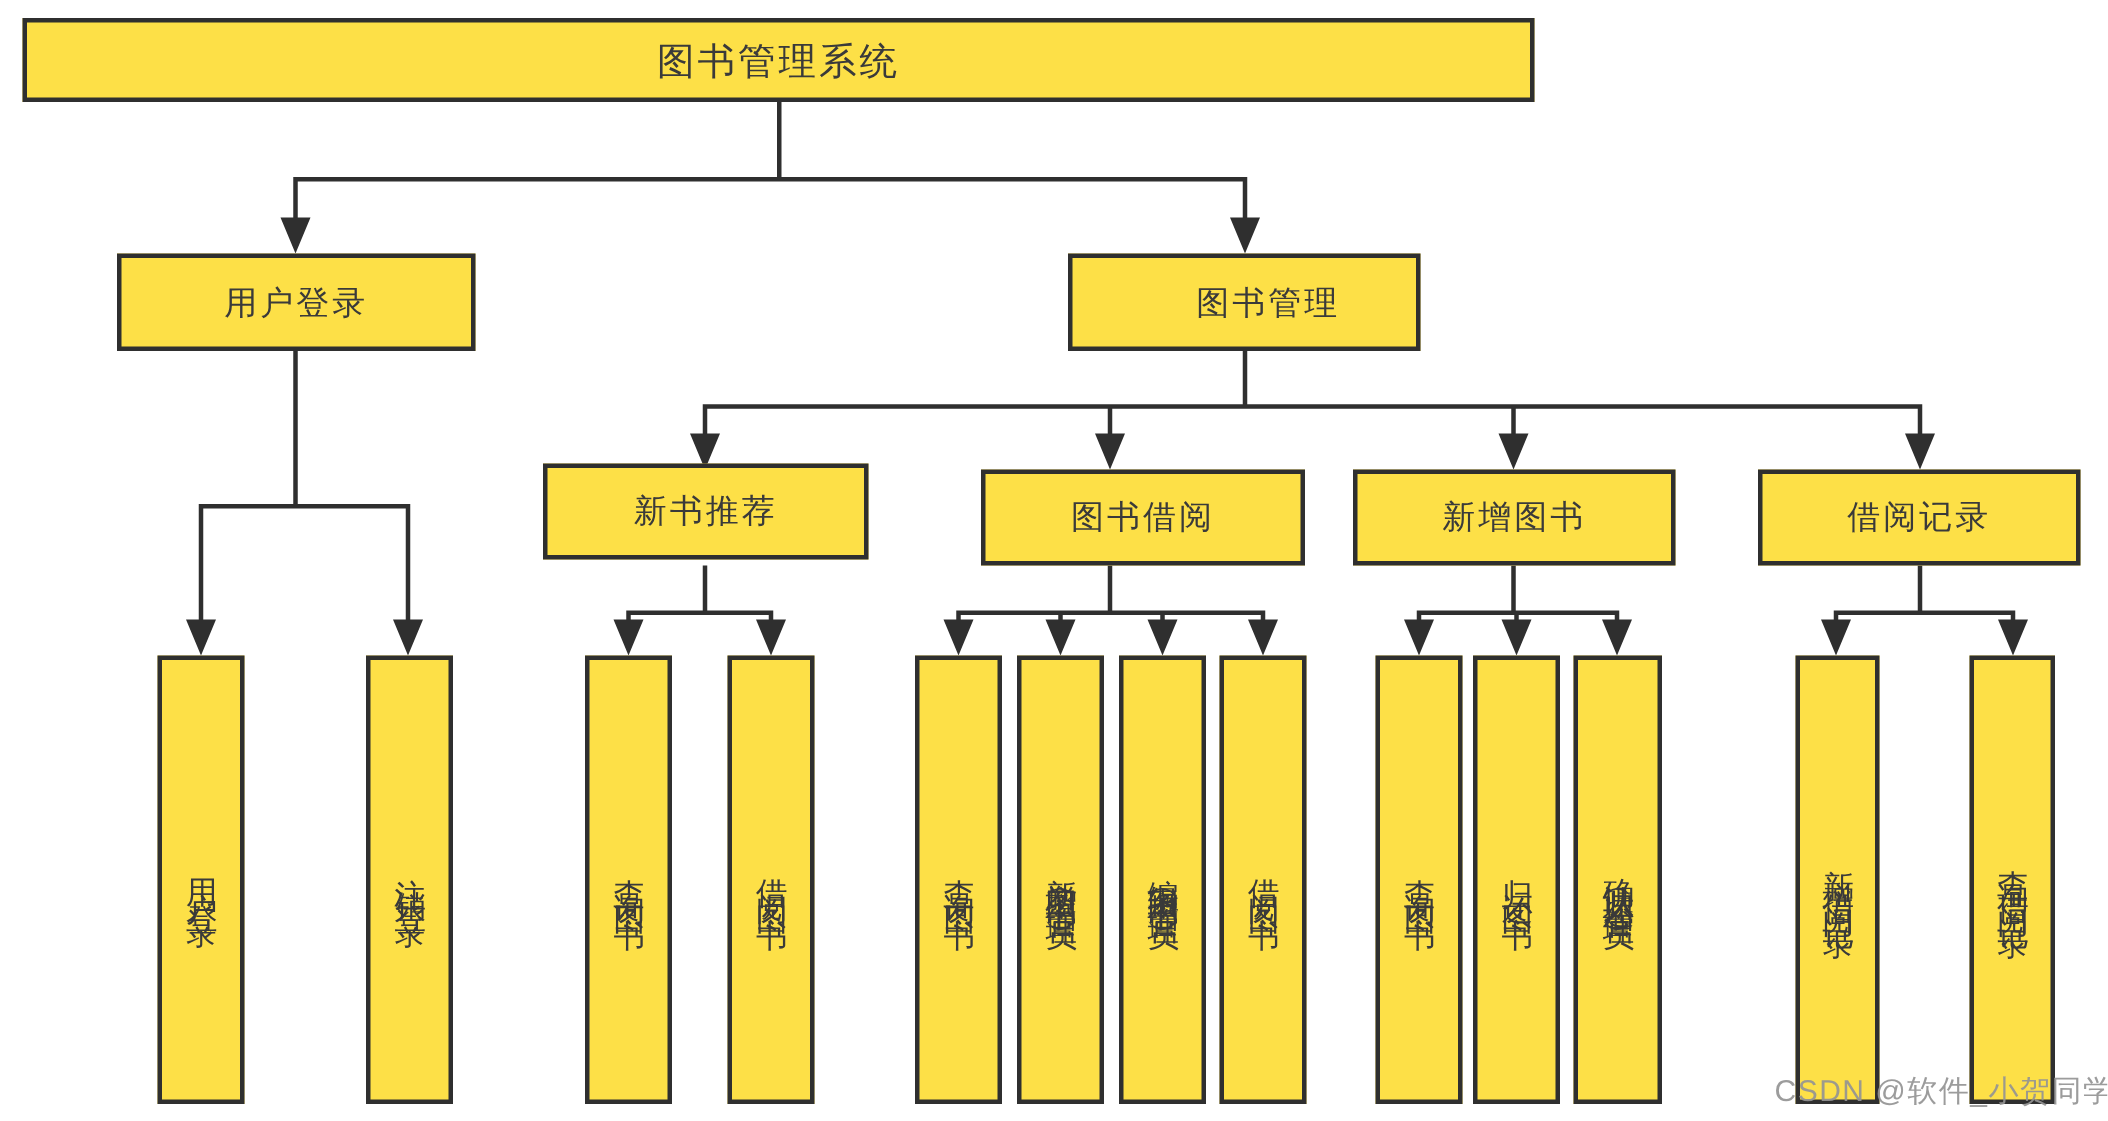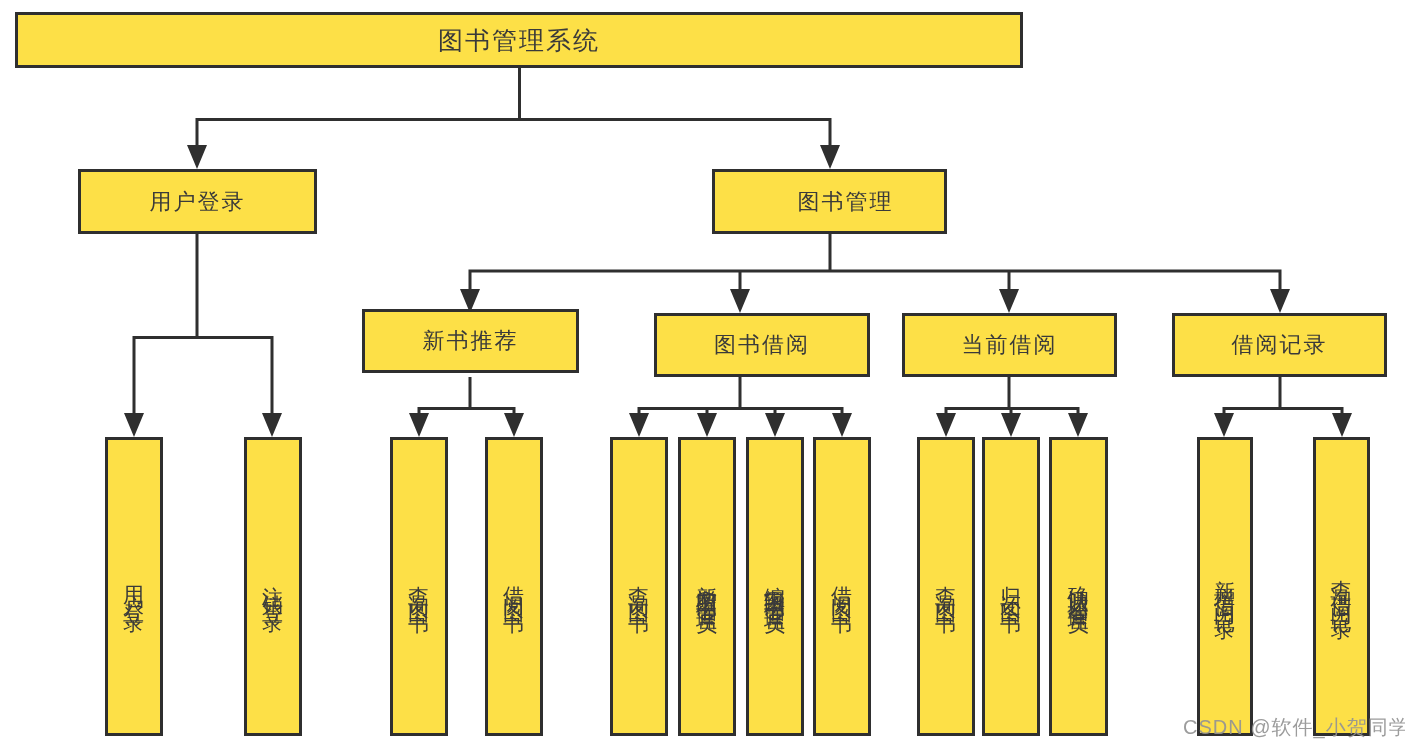--- a/index.html
+++ b/index.html
@@ -120,21 +120,21 @@
     <span>图书管理</span>
   </div>
 
   <div class="node hnode" style="left:362px; top:309px; width:217px; height:64px;">
     <span>新书推荐</span>
   </div>
   <div class="node hnode" style="left:654px; top:313px; width:216px; height:64px;">
     <span>图书借阅</span>
   </div>
   <div class="node hnode" style="left:902px; top:313px; width:215px; height:64px;">
-    <span>当前借阅</span>
+    <span>新增图书</span>
   </div>
   <div class="node hnode" style="left:1172px; top:313px; width:215px; height:64px;">
     <span>借阅记录</span>
   </div>
 
   <div class="node leaf" style="left:105px; top:437px; width:58px; height:299px;">
     <span class="vtext">用户登录</span>
   </div>
   <div class="node leaf" style="left:244px; top:437px; width:58px; height:299px;">
     <span class="vtext">注销登录</span>

